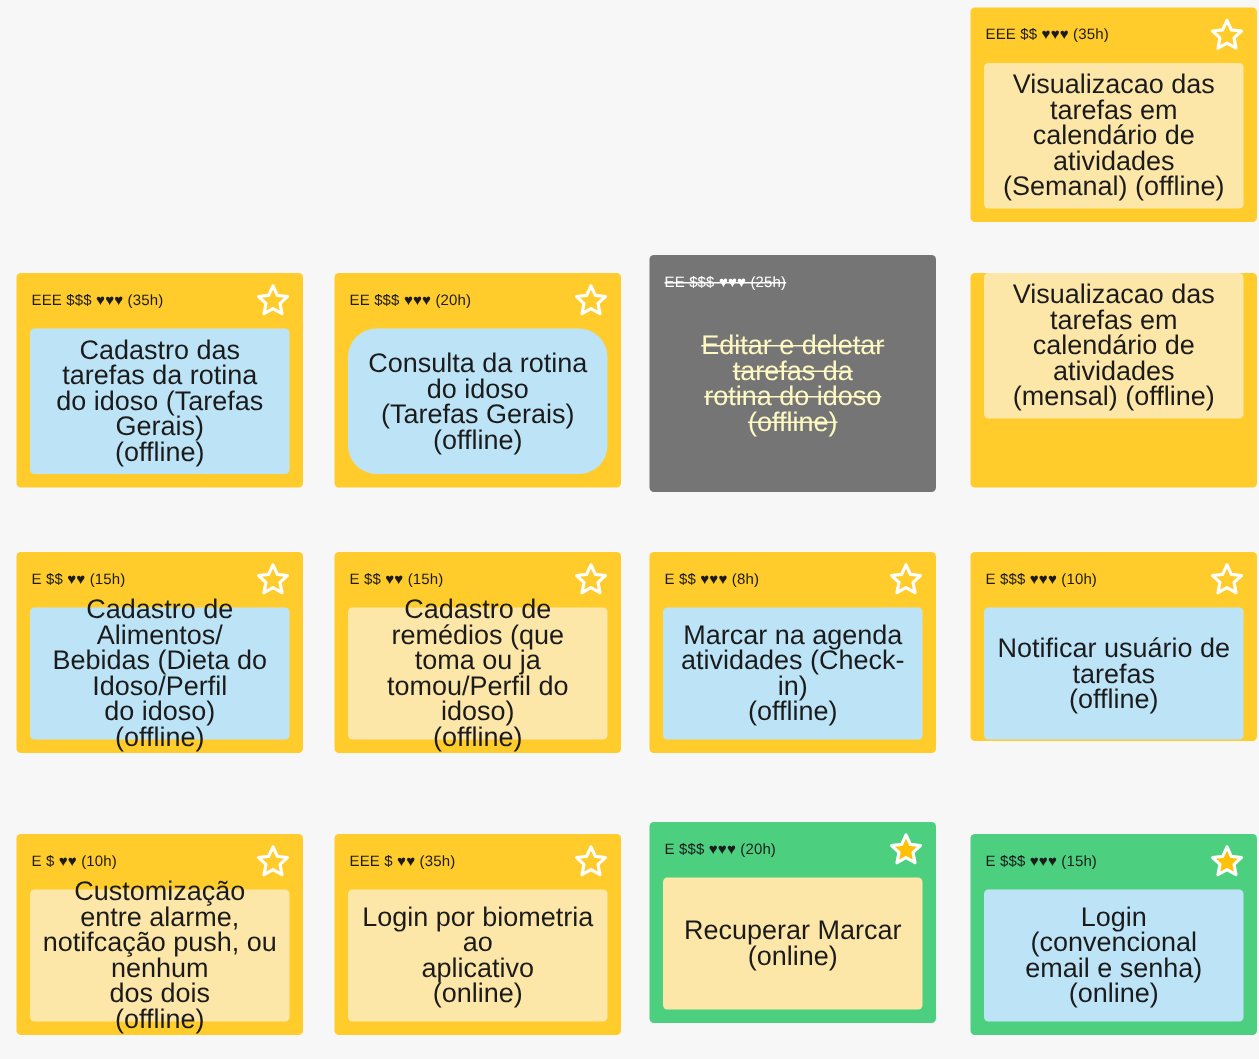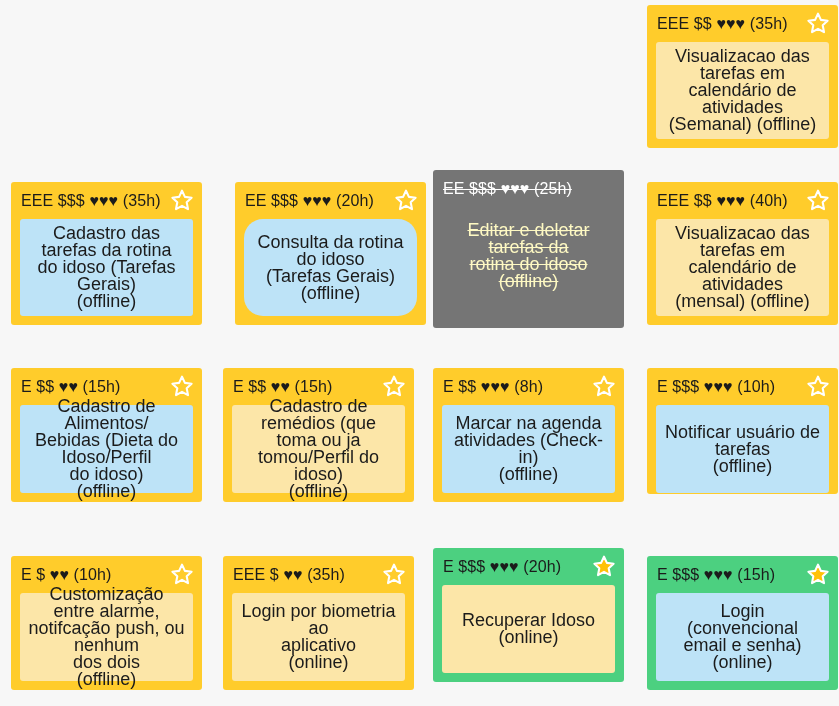--- a/index.html
+++ b/index.html
@@ -37,21 +37,21 @@
 
   .card-header {
     position: relative;
     height: 37px;
     padding: 0 34px 0 10px;
     display: flex;
     align-items: center;
   }
 
   .card-header-text {
-    font-size: 16px;
+    font-size: 10px;
     line-height: 14px;
     color: #1b1b1b;
     letter-spacing: 0.1px;
     white-space: nowrap;
   }
 
   .kind-grey .card-header-text {
     color: #ffffff;
     text-decoration: line-through;
     text-decoration-thickness: 1px;
@@ -126,21 +126,21 @@
             <path d="M12 2.6 L14.9 8.9 L21.6 9.7 L16.7 14.3 L18.0 21.1 L12 17.8 L6.0 21.1 L7.3 14.3 L2.4 9.7 L9.1 8.9 Z" fill="none" stroke="#FFFFFF" stroke-width="2.1" stroke-linejoin="round" stroke-linecap="round"></path>
           </svg>
         </span>
       </div>
       <div class="card-body body-blue" style="height: 97px;">
         <span class="card-body-text">Cadastro das tarefas da rotina
 do idoso (Tarefas Gerais)
 (offline)</span>
       </div>
     </div>
-    <div class="card kind-yellow" style="left: 235px; top: 182px; height: 143px;">
+    <div class="card kind-yellow" style="left: 223px; top: 182px; height: 143px;">
       <div class="card-header">
         <span class="card-header-text">EE $$$ ♥♥♥ (20h)</span>
         <span class="star-slot">
           <svg viewBox="0 0 24 24" aria-hidden="true">
             <path d="M12 2.6 L14.9 8.9 L21.6 9.7 L16.7 14.3 L18.0 21.1 L12 17.8 L6.0 21.1 L7.3 14.3 L2.4 9.7 L9.1 8.9 Z" fill="none" stroke="#FFFFFF" stroke-width="2.1" stroke-linejoin="round" stroke-linecap="round"></path>
           </svg>
         </span>
       </div>
       <div class="card-body body-blue" style="height: 97px; border-radius: 19px;">
         <span class="card-body-text">Consulta da rotina do idoso
@@ -152,28 +152,20 @@
       <div class="card-header">
         <span class="card-header-text">EE $$$ ♥♥♥ (25h)</span>
       </div>
       <div class="card-body" style="height: 97px;">
         <span class="card-body-text">Editar e deletar tarefas da
 rotina do idoso
 (offline)</span>
       </div>
     </div>
     <div class="card kind-yellow" style="left: 647px; top: 182px; height: 143px;">
-      <div class="card-header">
-        <span class="card-header-text">EEE $$ ♥♥♥ (40h)</span>
-        <span class="star-slot">
-          <svg viewBox="0 0 24 24" aria-hidden="true">
-            <path d="M12 2.6 L14.9 8.9 L21.6 9.7 L16.7 14.3 L18.0 21.1 L12 17.8 L6.0 21.1 L7.3 14.3 L2.4 9.7 L9.1 8.9 Z" fill="none" stroke="#FFFFFF" stroke-width="2.1" stroke-linejoin="round" stroke-linecap="round"></path>
-          </svg>
-        </span>
-      </div>
       <div class="card-body body-cream" style="height: 97px;">
         <span class="card-body-text">Visualizacao das tarefas em
 calendário de atividades
 (mensal) (offline)</span>
       </div>
     </div>
     <div class="card kind-yellow" style="left: 11px; top: 368px; height: 134px;">
       <div class="card-header">
         <span class="card-header-text">E $$ ♥♥ (15h)</span>
         <span class="star-slot">
@@ -268,21 +260,21 @@
     <div class="card kind-green" style="left: 433px; top: 548px; height: 134px;">
       <div class="card-header">
         <span class="card-header-text">E $$$ ♥♥♥ (20h)</span>
         <span class="star-slot">
           <svg viewBox="0 0 24 24" aria-hidden="true">
             <path d="M12 2.6 L14.9 8.9 L21.6 9.7 L16.7 14.3 L18.0 21.1 L12 17.8 L6.0 21.1 L7.3 14.3 L2.4 9.7 L9.1 8.9 Z" fill="#FFC107" stroke="#FFFFFF" stroke-width="2.1" stroke-linejoin="round" stroke-linecap="round"></path>
           </svg>
         </span>
       </div>
       <div class="card-body body-cream" style="height: 88px;">
-        <span class="card-body-text">Recuperar Idoso
+        <span class="card-body-text">Recuperar Marcar
 (online)</span>
       </div>
     </div>
     <div class="card kind-green" style="left: 647px; top: 556px; height: 134px;">
       <div class="card-header">
         <span class="card-header-text">E $$$ ♥♥♥ (15h)</span>
         <span class="star-slot">
           <svg viewBox="0 0 24 24" aria-hidden="true">
             <path d="M12 2.6 L14.9 8.9 L21.6 9.7 L16.7 14.3 L18.0 21.1 L12 17.8 L6.0 21.1 L7.3 14.3 L2.4 9.7 L9.1 8.9 Z" fill="#FFC107" stroke="#FFFFFF" stroke-width="2.1" stroke-linejoin="round" stroke-linecap="round"></path>
           </svg>

